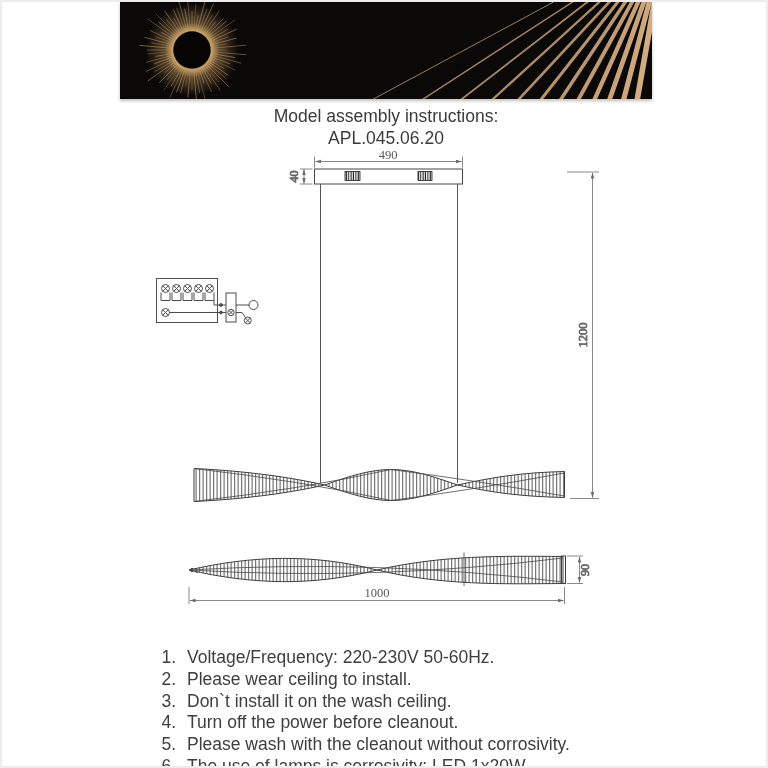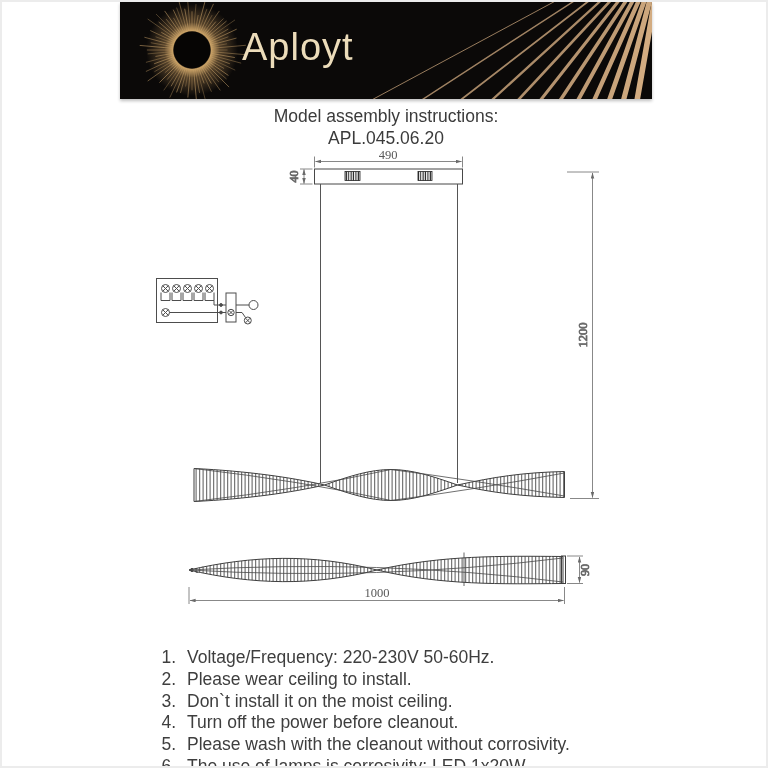--- a/index.html
+++ b/index.html
@@ -135,21 +135,20 @@
         <line x1="545" y1="-60" x2="231.9" y2="509.6" stroke-width="3.92" opacity="0.88"></line>
         <line x1="545" y1="-60" x2="186.2" y2="482.0" stroke-width="3.50" opacity="0.85"></line>
         <line x1="545" y1="-60" x2="143.0" y2="450.8" stroke-width="3.08" opacity="0.83"></line>
         <line x1="545" y1="-60" x2="102.5" y2="416.2" stroke-width="2.66" opacity="0.80"></line>
         <line x1="545" y1="-60" x2="65.0" y2="378.3" stroke-width="2.24" opacity="0.78"></line>
         <line x1="545" y1="-60" x2="30.7" y2="337.5" stroke-width="1.82" opacity="0.76"></line>
         <line x1="545" y1="-60" x2="-0.1" y2="294.0" stroke-width="1.40" opacity="0.73"></line>
         <line x1="545" y1="-60" x2="-27.3" y2="248.2" stroke-width="0.98" opacity="0.70"></line>
       </g>
   </svg>
-  <div class="wordmark">Aployt</div>
 </div>
 
 <div class="title-block">
   <div class="title-line">Model assembly instructions:</div>
   <div class="model-line">APL.045.06.20</div>
 </div>
 
 <svg class="drawing" viewBox="0 0 768 768">
   <defs>
     <pattern id="bars" width="7" height="768" patternUnits="userSpaceOnUse">
@@ -273,17 +272,17 @@
     <line x1="187" y1="585" x2="187" y2="602"></line>
     <line x1="562.5" y1="585" x2="562.5" y2="602"></line>
     <line x1="188" y1="598.5" x2="561.5" y2="598.5" marker-start="url(#arr)" marker-end="url(#arr)"></line>
     <text x="375" y="595" text-anchor="middle" font-family="Liberation Serif, serif" font-size="12.5" fill="#585858" stroke="#ffffff" stroke-width="3" paint-order="stroke">1000</text>
   </g>
 </svg>
 
 <ol class="instructions">
   <li>Voltage/Frequency: 220-230V 50-60Hz.</li>
   <li>Please wear ceiling to install.</li>
-  <li>Don`t install it on the moist ceiling.</li>
+  <li>Don`t install it on the wash ceiling.</li>
   <li>Turn off the power before cleanout.</li>
   <li>Please wash with the cleanout without corrosivity.</li>
   <li>The use of lamps is corrosivity: LED 1x20W.</li>
 </ol>
 
 </body></html>

